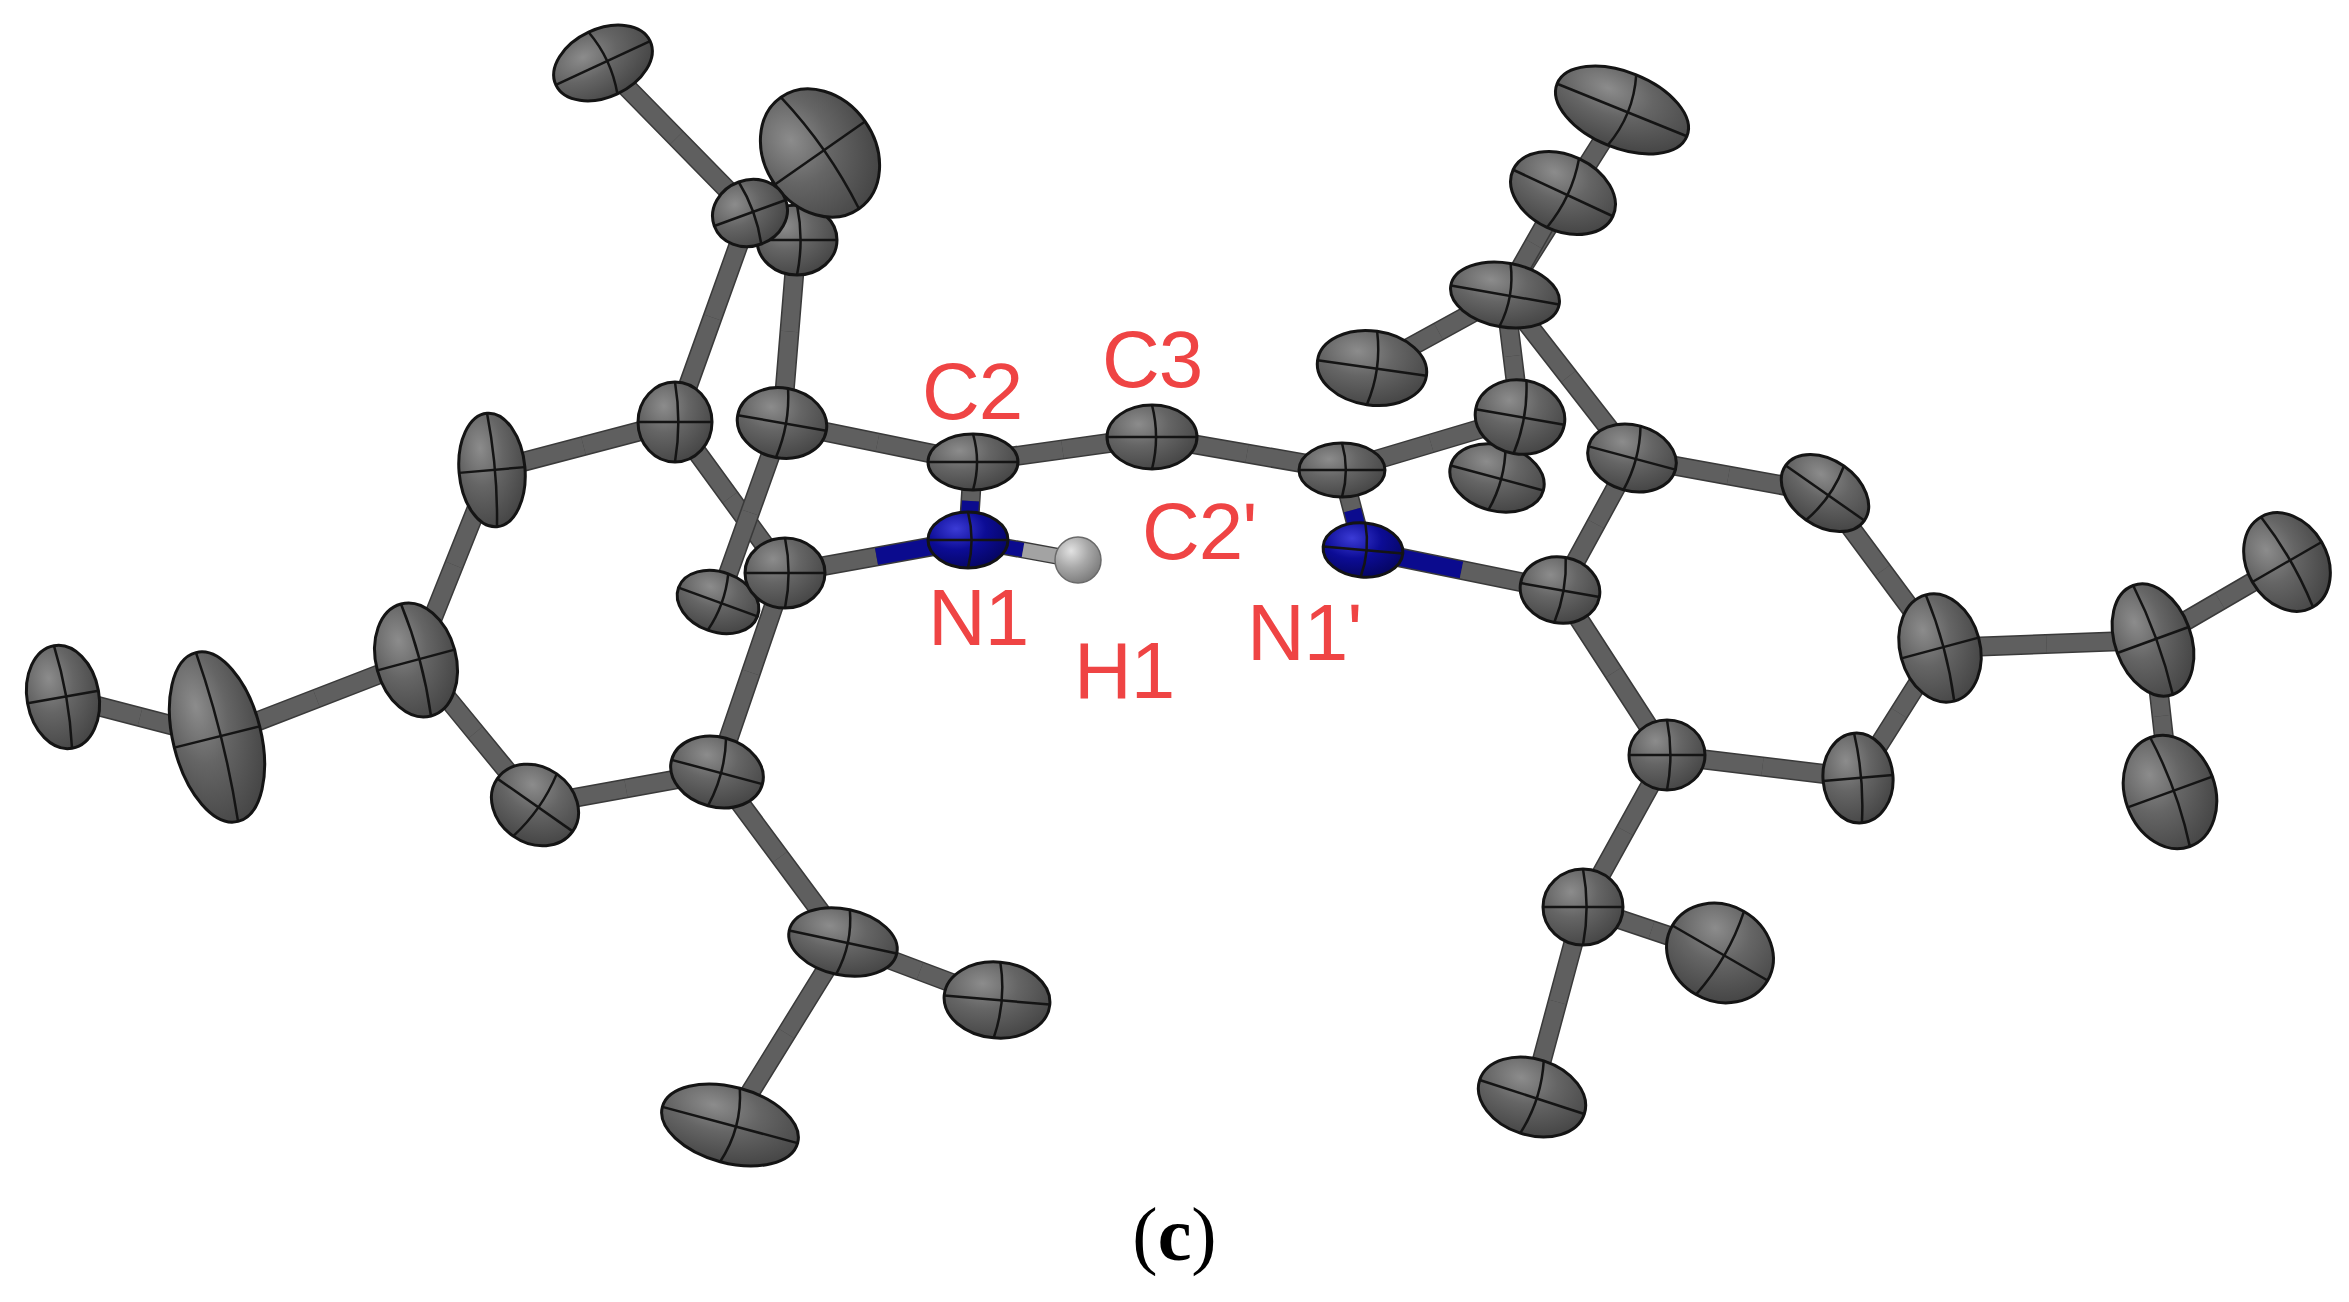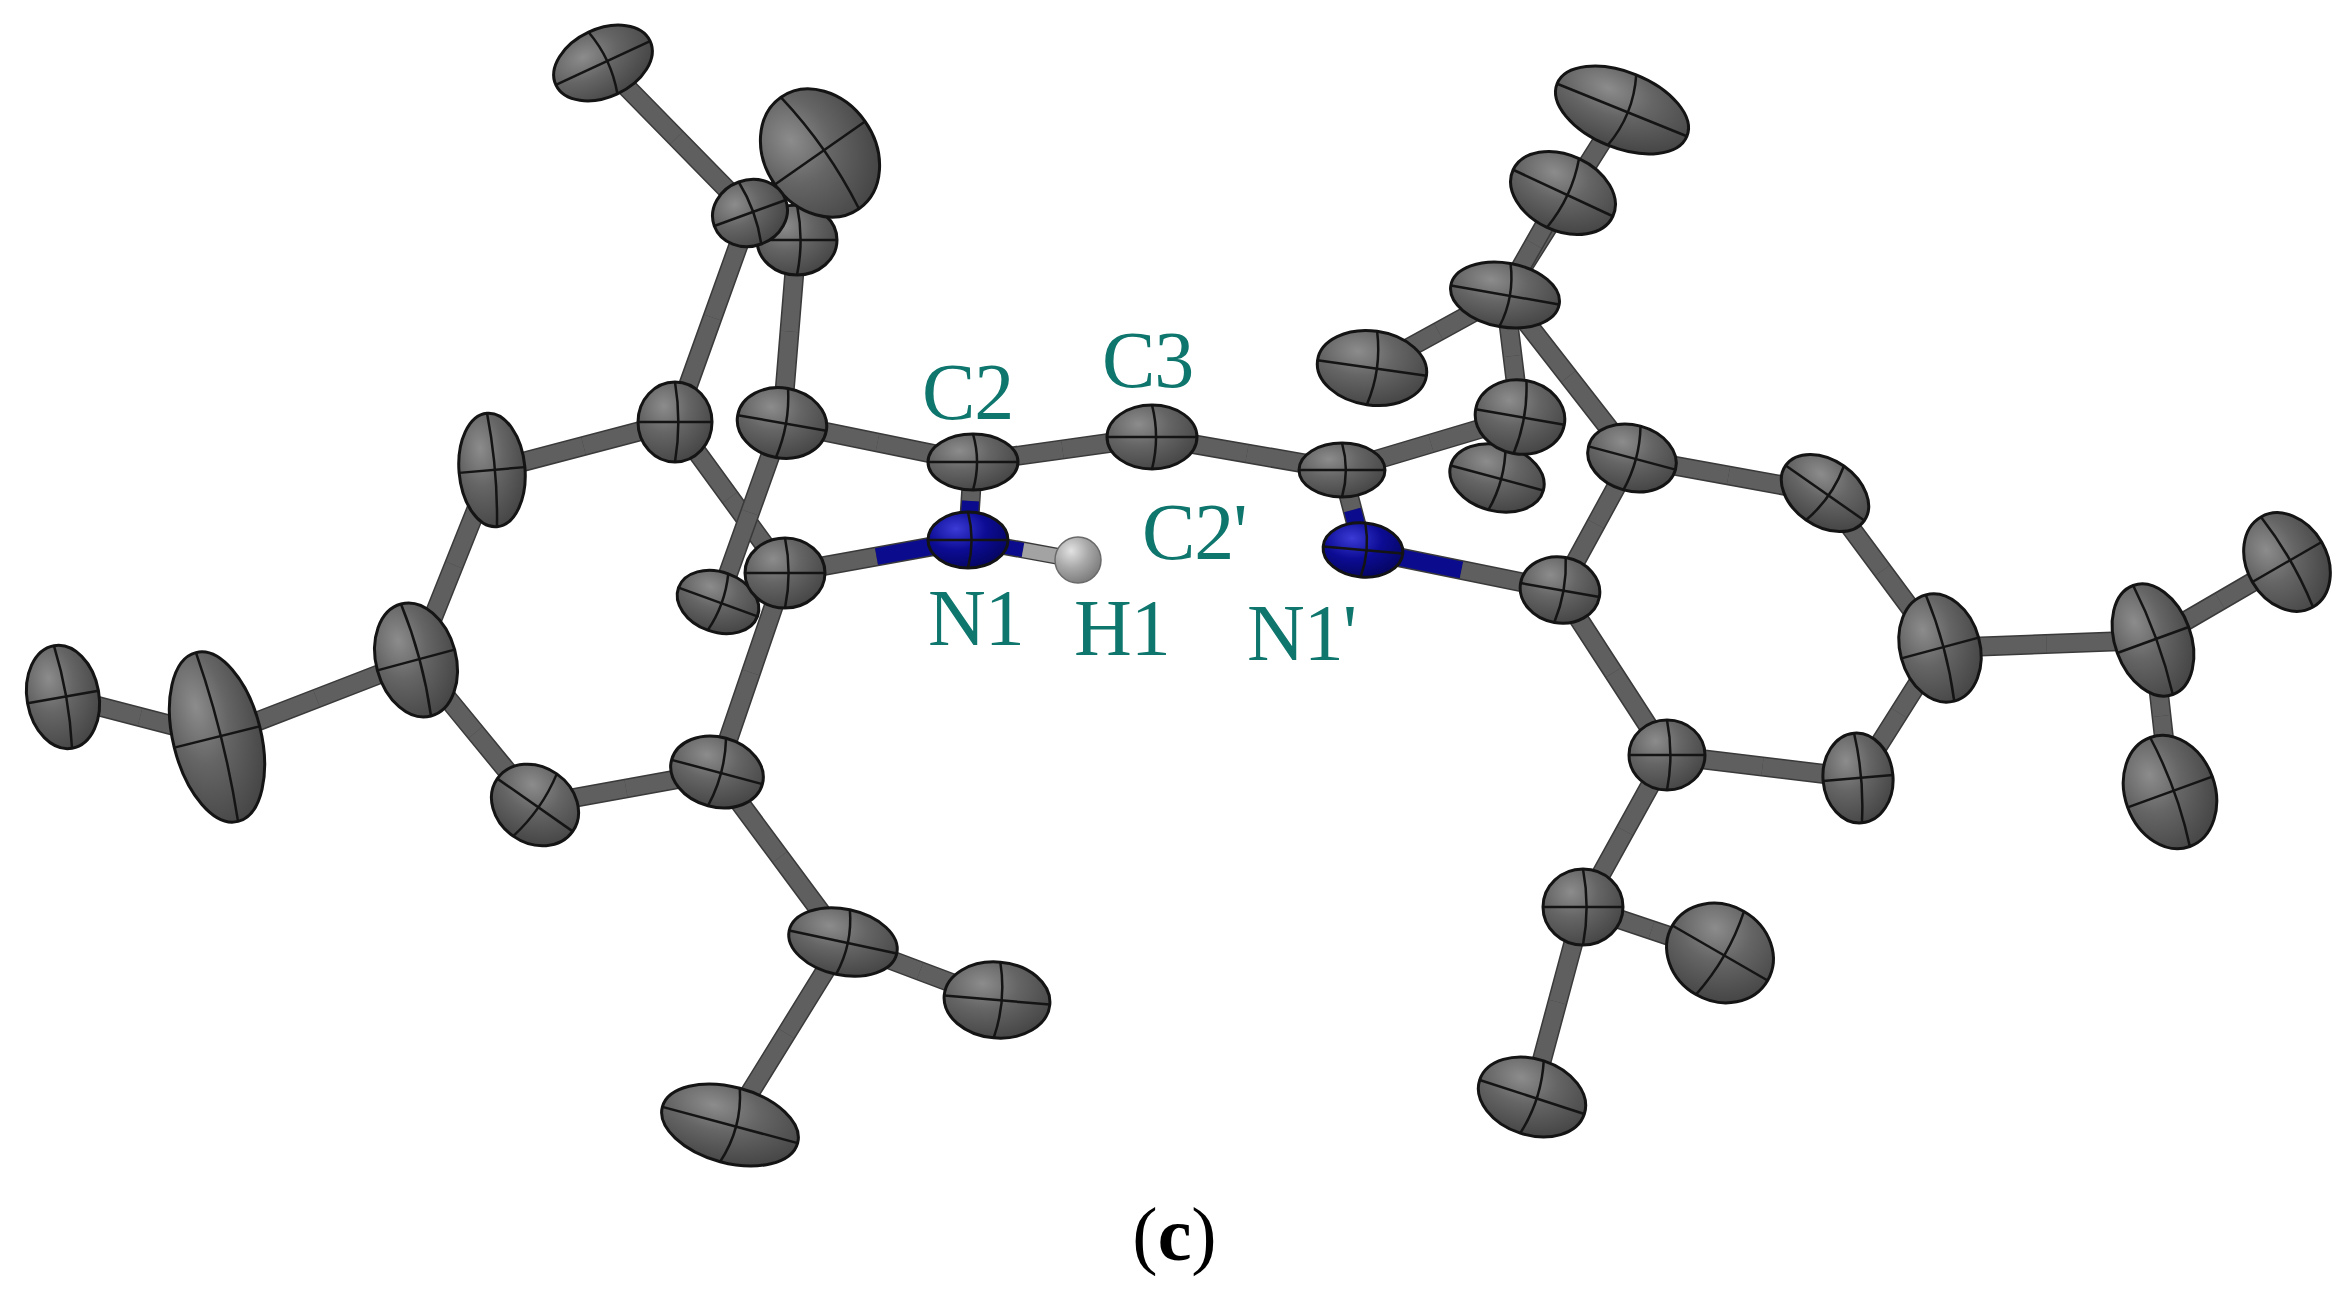--- a/index.html
+++ b/index.html
@@ -1,18 +1,18 @@
 <!DOCTYPE html>
 <html><head>
 <meta charset="utf-8">
 <style>
   html, body { margin: 0; padding: 0; background: #ffffff; }
   body { width: 2349px; height: 1302px; overflow: hidden; position: relative; font-family: "Liberation Sans", sans-serif; }
   #figure { position: absolute; left: 0; top: 0; width: 2349px; height: 1302px; }
-  .atom-label { position: absolute; font-family: Liberation Serif, serif; font-size: 80px; color: #0f766e; line-height: 1; white-space: nowrap; letter-spacing: -1px; }
+  .atom-label { position: absolute; font-family: Liberation Sans, sans-serif; font-size: 80px; color: #ef4444; line-height: 1; white-space: nowrap; letter-spacing: -1px; }
   #caption { position: absolute; left: 0; width: 2349px; top: 1196px; text-align: center; font-family: "Liberation Serif", serif; font-size: 76px; color: #000; line-height: 1; }
   #caption b { font-weight: bold; }
 </style>
 </head>
 <body>
 
 <svg id="figure" xmlns="http://www.w3.org/2000/svg" width="2349" height="1302" viewBox="0 0 2349 1302">
   <defs>
     <radialGradient id="gC" cx="35%" cy="30%" r="75%">
       <stop offset="0%" stop-color="#8c8c8c"></stop>
@@ -452,17 +452,17 @@
         <path d="M 0 -38 Q 9.9 0 0 38" fill="none" stroke="#141414" stroke-width="2.5"></path>
       </g>
     </g>
 </svg>
 
 <div id="labels">
   <div class="atom-label" style="left: 922px; top: 352px;">C2</div>
   <div class="atom-label" style="left: 1102px; top: 320px;">C3</div>
   <div class="atom-label" style="left: 1142px; top: 492px;">C2'</div>
   <div class="atom-label" style="left: 928px; top: 578px;">N1</div>
-  <div class="atom-label" style="left: 1074px; top: 588px;">H1</div>
+  <div class="atom-label" style="left: 1074px; top: 631px;">H1</div>
   <div class="atom-label" style="left: 1247px; top: 593px;">N1'</div>
 </div>
 
 <div id="caption"><span>(</span><b>c</b><span>)</span></div>
 
 </body></html>

